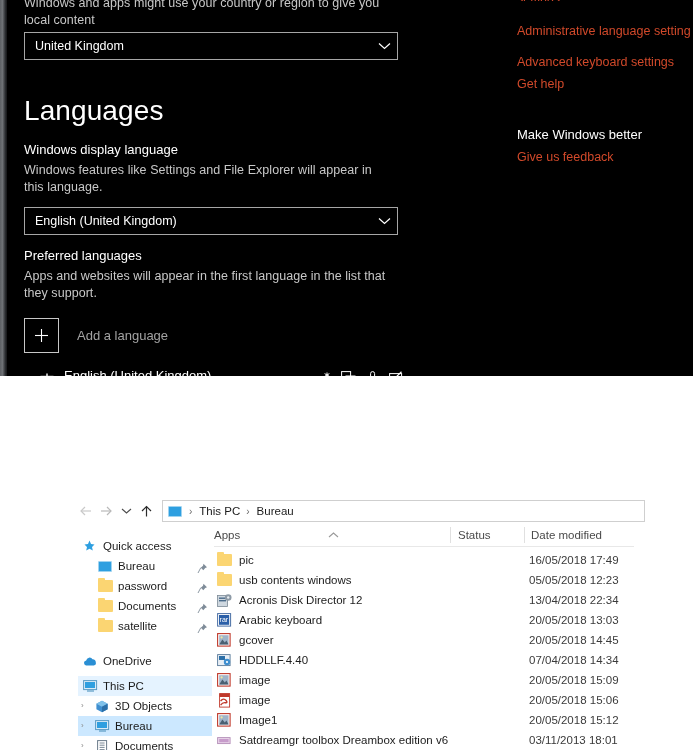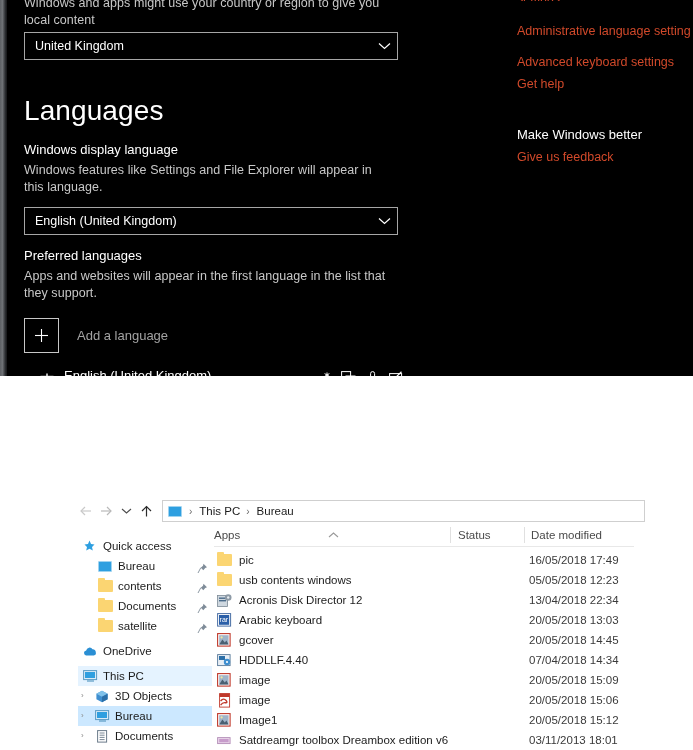--- a/index.html
+++ b/index.html
@@ -589,21 +589,21 @@
             <path d="M6.5 0.8 L10 4.3 L8.2 5 L6.3 7.2 L3.8 4.7 L6 2.8 Z" fill="#7f8c99"></path>
             <line x1="3.8" y1="4.7" x2="1" y2="10" stroke="#7f8c99" stroke-width="0.9"></line>
           </svg>
         </span>
       </div>
 
       <div class="tree-item indent1">
         <span class="tree-ico">
             <span class="folder-ico"></span>
           </span>
-        <span class="tree-lbl">contents</span>
+        <span class="tree-lbl">password</span>
         <span class="pin">
           <svg width="11" height="11" viewBox="0 0 11 11">
             <path d="M6.5 0.8 L10 4.3 L8.2 5 L6.3 7.2 L3.8 4.7 L6 2.8 Z" fill="#7f8c99"></path>
             <line x1="3.8" y1="4.7" x2="1" y2="10" stroke="#7f8c99" stroke-width="0.9"></line>
           </svg>
         </span>
       </div>
 
       <div class="tree-item indent1">
         <span class="tree-ico">
@@ -624,21 +624,21 @@
           </span>
         <span class="tree-lbl">satellite</span>
         <span class="pin">
           <svg width="11" height="11" viewBox="0 0 11 11">
             <path d="M6.5 0.8 L10 4.3 L8.2 5 L6.3 7.2 L3.8 4.7 L6 2.8 Z" fill="#7f8c99"></path>
             <line x1="3.8" y1="4.7" x2="1" y2="10" stroke="#7f8c99" stroke-width="0.9"></line>
           </svg>
         </span>
       </div>
 
-      <div class="tree-item" style="margin-top:5px;">
+      <div class="tree-item" style="margin-top:15px;">
         <span class="tree-ico">
           <svg width="16" height="11" viewBox="0 0 16 11">
             <path d="M4 9.5 a2.6 2.6 0 0 1 0.2 -5.1 a3.4 3.4 0 0 1 6.3 -1.1 a2.9 2.9 0 0 1 3.3 2.9 a2.7 2.7 0 0 1 -2 3.3 Z" fill="#2a8fd4"></path>
           </svg>
         </span>
         <span class="tree-lbl">OneDrive</span>
       </div>
 
       <div class="tree-item sel2" style="margin-top:5px;">
         <span class="tree-ico">

